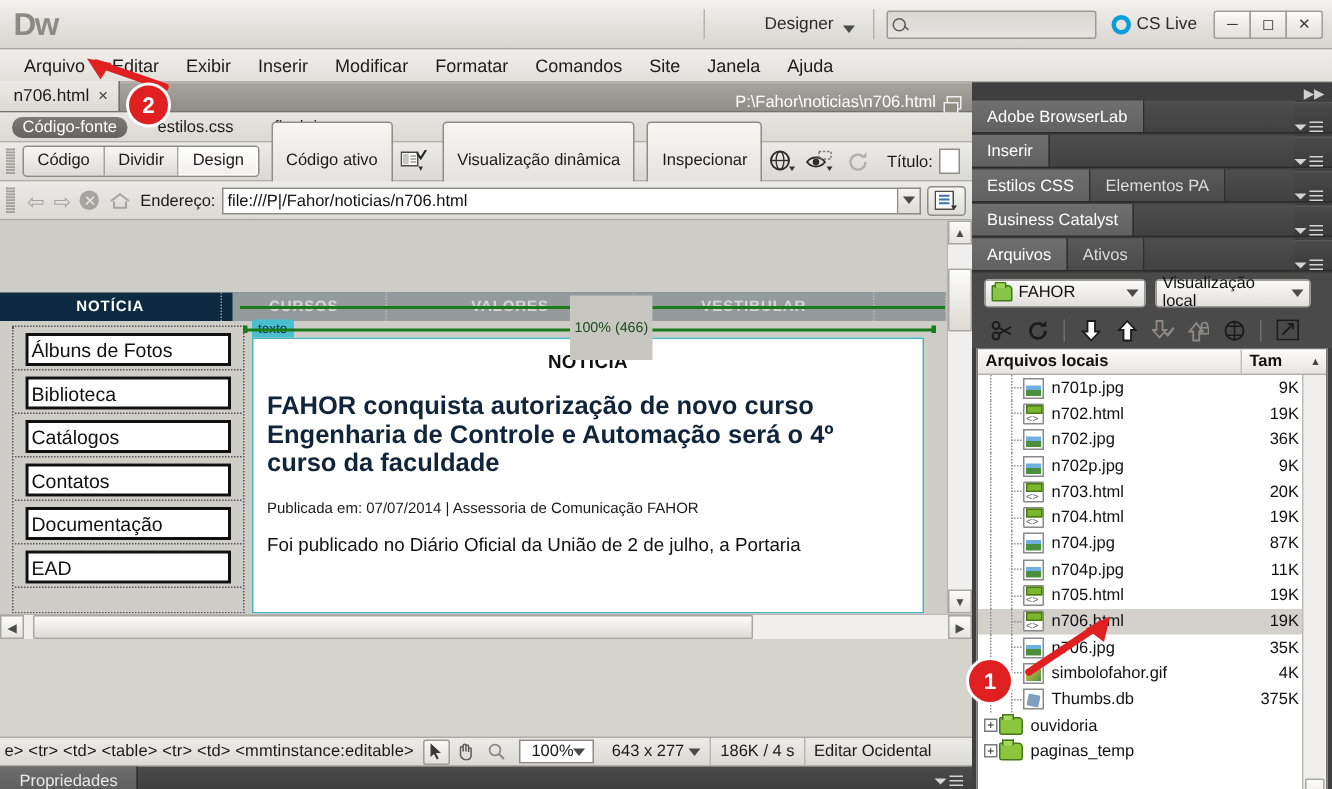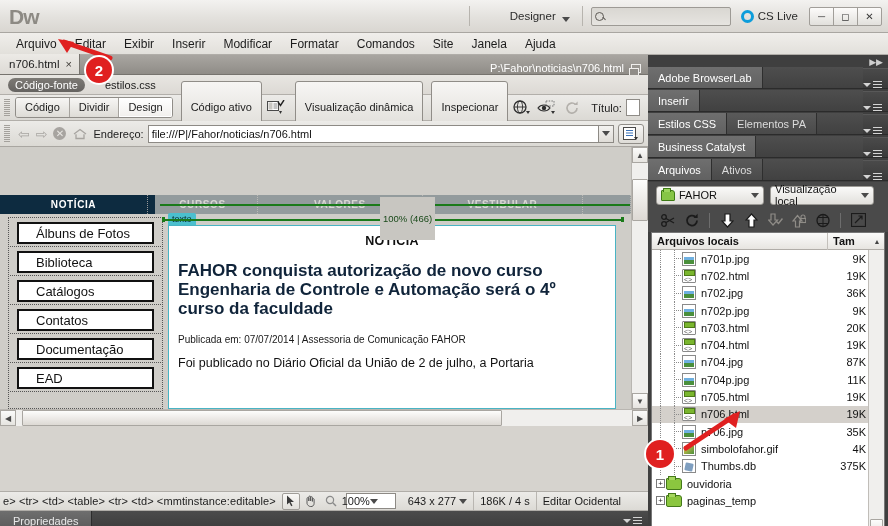--- a/index.html
+++ b/index.html
@@ -181,21 +181,21 @@
   .greenbar2:after{content:"";position:absolute;left:0;top:0;width:3px;height:5px;background:#1a7a1a;}
   .greenbar2 .rcap{position:absolute;right:0;top:0;width:3px;height:5px;background:#1a7a1a;}
   .greenbar2 .mid{position:absolute;left:48%;top:0px;width:14px;height:5px;background:#cfcdc8;border-radius:2px;}
 
   .leftcol{
     position:absolute;left:8px;top:70px;width:155px;height:192px;
     border:1px dotted #555;background:#cfcdc8;padding:4px 0 0 0;
   }
   .menubtn{
     margin:0 8px 7px 8px;height:22px;border:2px solid #111;background:#ffffff;
-    display:flex;align-items:center;padding-left:17px;font-size:13px;color:#111;
+    display:flex;align-items:center;padding-left:2px;font-size:13px;color:#111;
     position:relative;
   }
   .menubtn:after{
     content:"";position:absolute;left:-9px;right:-9px;bottom:-5px;height:1px;
     border-bottom:1px dotted #555;
   }
   .article{
     position:absolute;left:168px;top:78px;width:448px;height:184px;
     background:#ffffff;border:1px solid #49b4c4;overflow:hidden;
   }
@@ -234,21 +234,21 @@
   }
   .tagsel{ padding-left:3px; letter-spacing:.1px; white-space:nowrap;}
   .sb-tools{ display:flex;align-items:center;gap:2px;margin-left:6px; }
   .sb-tool{
     width:18px;height:17px;display:flex;align-items:center;justify-content:center;
     font-size:10px;color:#4a4a4a;border:1px solid transparent;
   }
   .sb-tool.on{ background:linear-gradient(#f9f8f6,#e2e0db);border:1px solid #a09d98;border-radius:2px;}
   .zoom-sel{
     width:50px;height:16px;border:1px solid #8d8a85;background:#fff;margin-left:6px;
-    display:flex;align-items:center;justify-content:flex-end;padding:0 17px 0 5px;font-size:11px;
+    display:flex;align-items:center;justify-content:center;padding:0 2px 0 5px;font-size:11px;
   }
   .sb-field{ padding:0 6px;border-right:1px solid #b9b6b1;height:18px;line-height:18px;white-space:nowrap;}
   .sb-field:first-of-type{border-left:1px solid #b9b6b1;}
 
   
   .propshdr{
     position:absolute;left:0;top:456px;width:648px;height:19px;
     background:linear-gradient(#4b4b4b,#3c3c3c);
     display:flex;align-items:center;
   }

